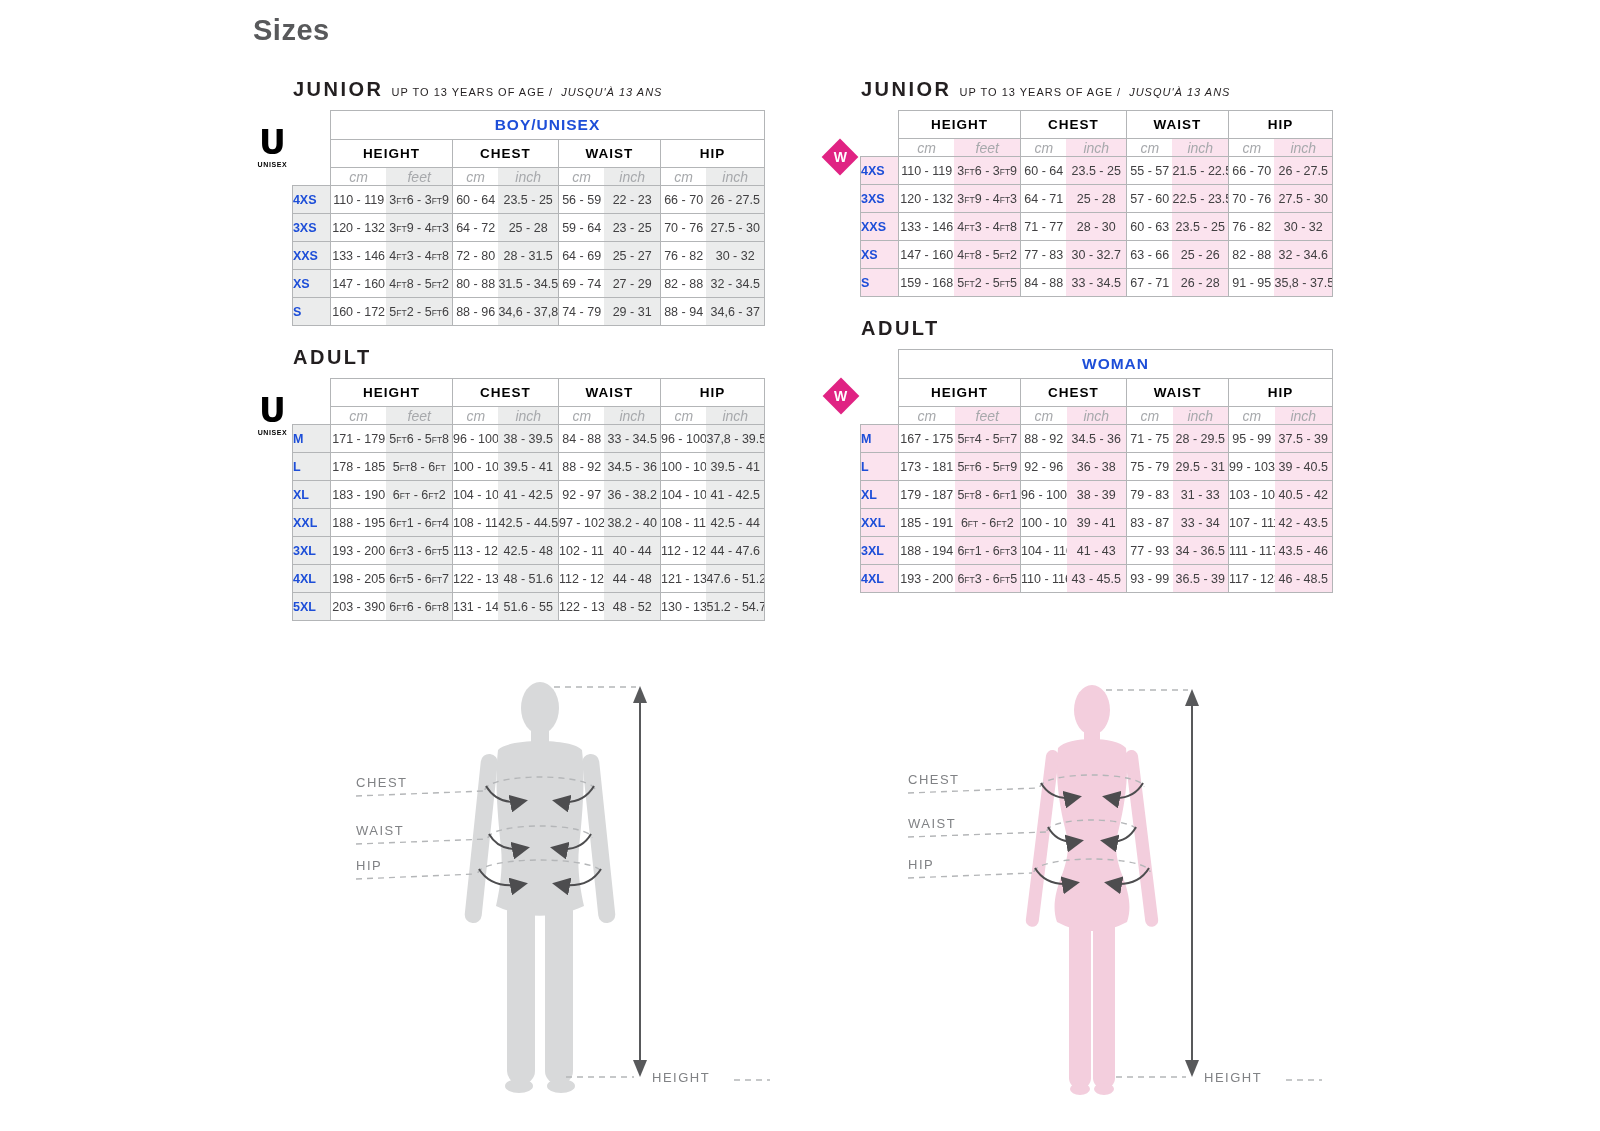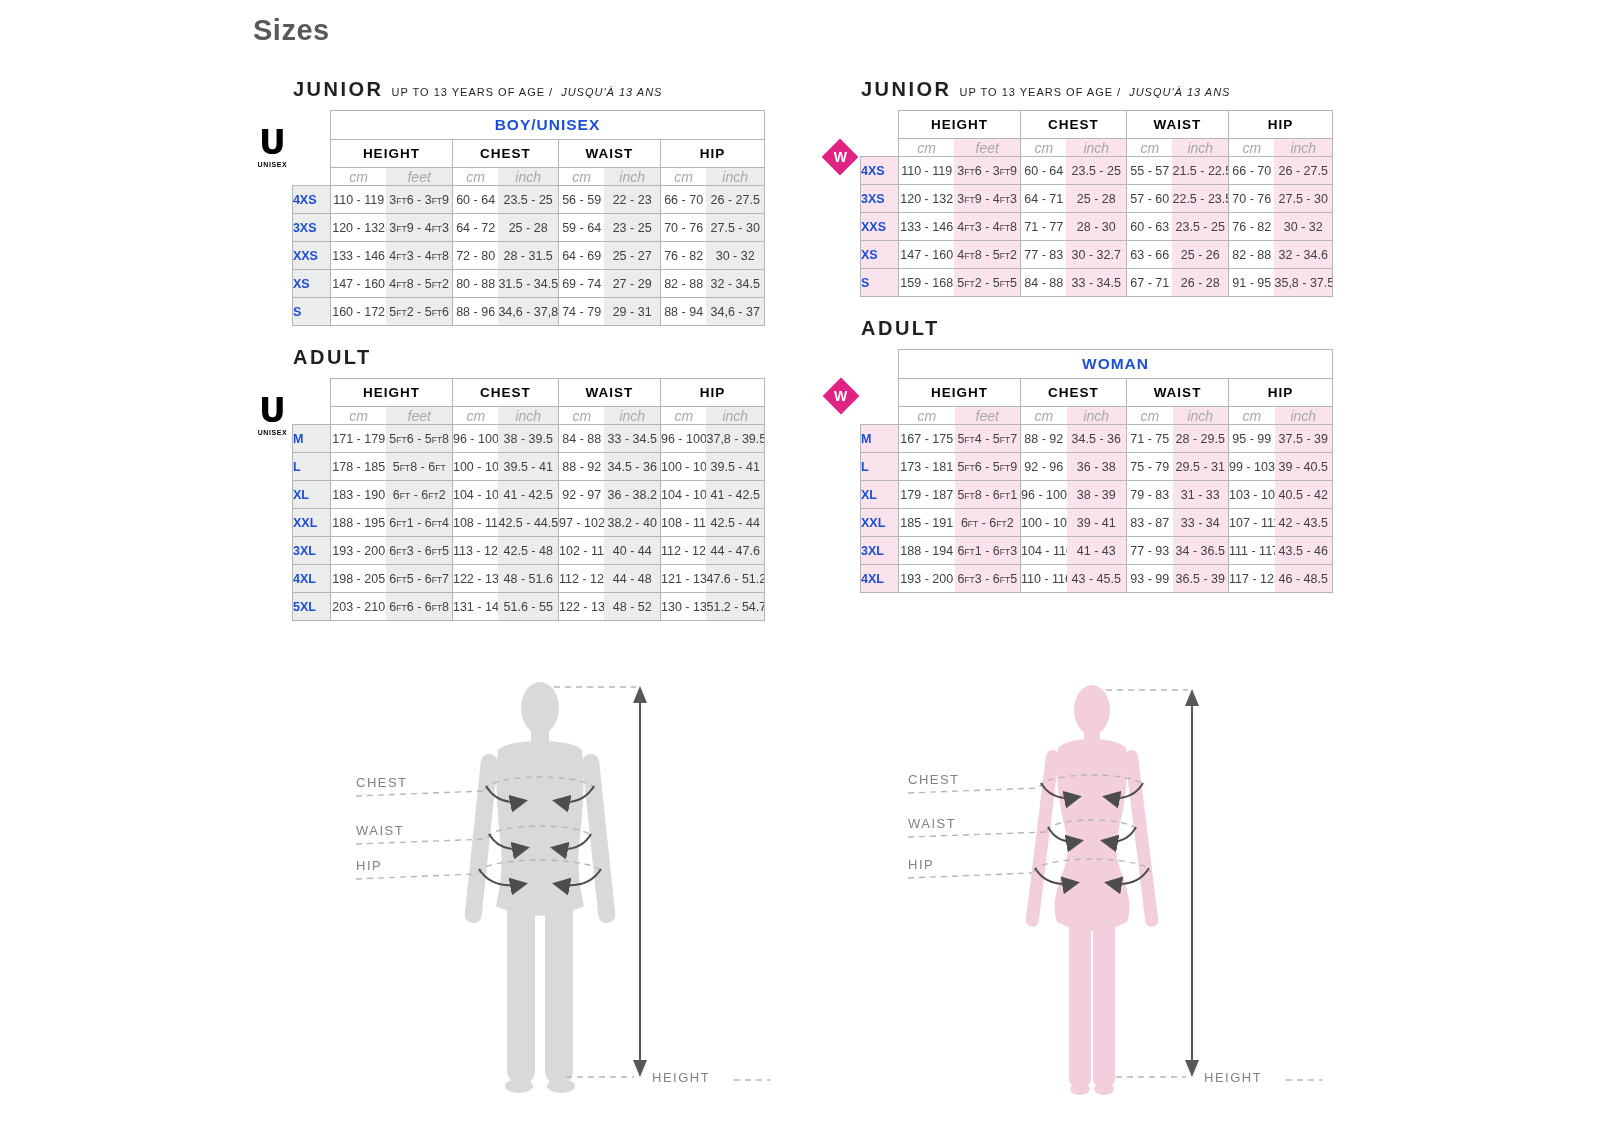--- a/index.html
+++ b/index.html
@@ -283,21 +283,21 @@
                   <td class="t-cell shade">6<span class="ft">FT</span>5 - 6<span class="ft">FT</span>7</td>
                   <td class="t-cell gstart">122 - 131</td>
                   <td class="t-cell shade">48 - 51.6</td>
                   <td class="t-cell gstart">112 - 122</td>
                   <td class="t-cell shade">44 - 48</td>
                   <td class="t-cell gstart">121 - 130</td>
                   <td class="t-cell shade">47.6 - 51.2</td>
                 </tr>
                 <tr>
                   <th class="t-size">5XL</th>
-                  <td class="t-cell gstart">203 - 210</td>
+                  <td class="t-cell gstart">203 - 390</td>
                   <td class="t-cell shade">6<span class="ft">FT</span>6 - 6<span class="ft">FT</span>8</td>
                   <td class="t-cell gstart">131 - 140</td>
                   <td class="t-cell shade">51.6 - 55</td>
                   <td class="t-cell gstart">122 - 132</td>
                   <td class="t-cell shade">48 - 52</td>
                   <td class="t-cell gstart">130 - 139</td>
                   <td class="t-cell shade">51.2 - 54.7</td>
                 </tr>
               </tbody>
             </table>

